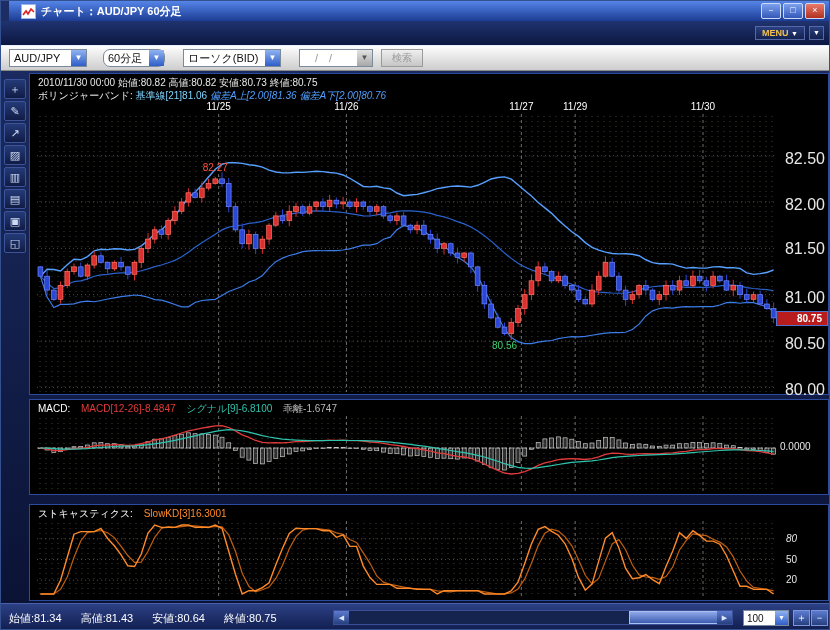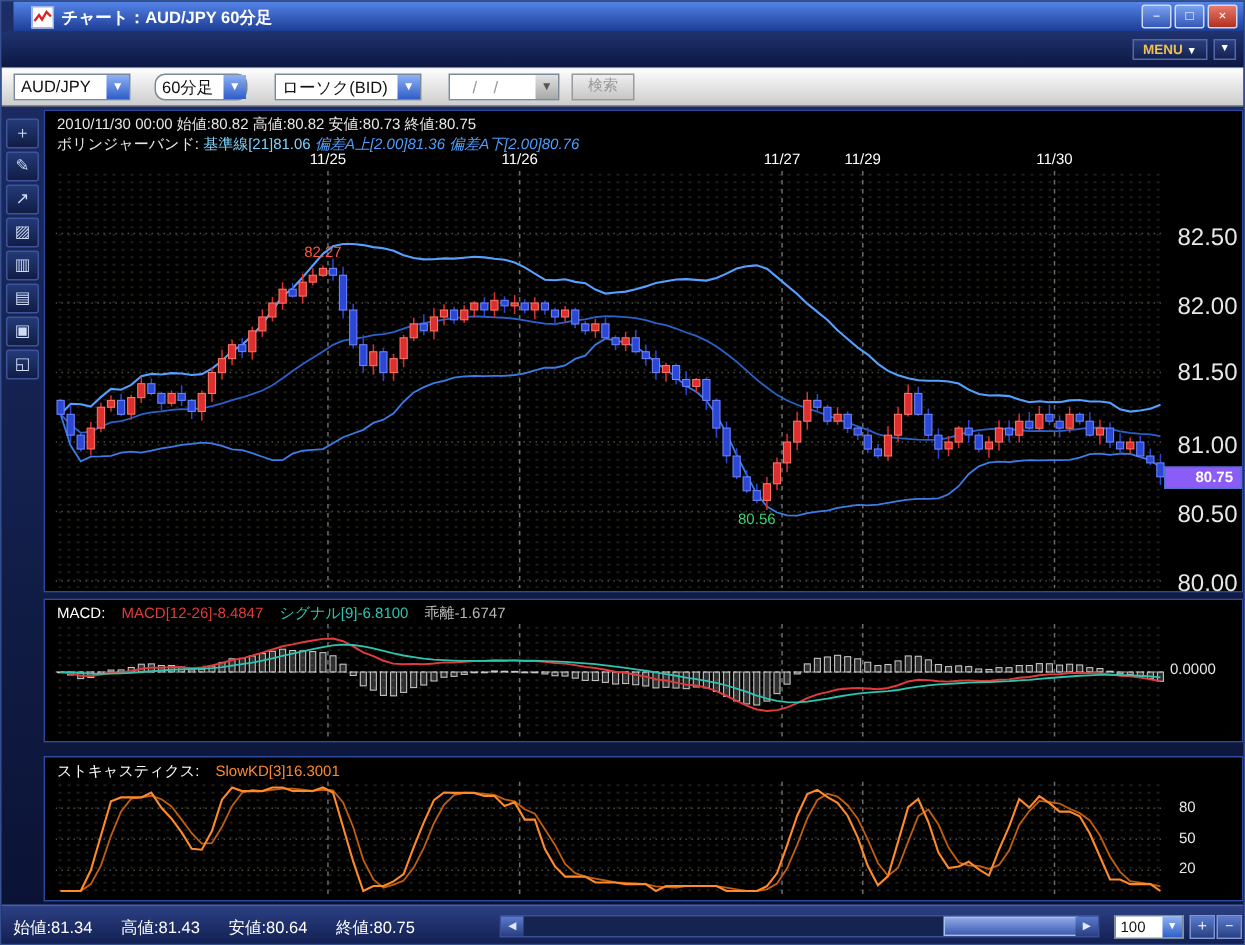--- a/index.html
+++ b/index.html
@@ -54,21 +54,21 @@
   .inforow span{margin-right:0;}
   #row1{top:2px;}
   #row2{top:15px;}
   .c-basis{color:#7fd4ff;}
   .c-dev{color:#4f9fff;font-style:italic;}
   .datelabel{position:absolute;top:27px;color:#fff;font-size:10px;width:36px;text-align:center;}
   .plotbg{position:absolute;background-color:#000;
     background-image:radial-gradient(rgba(150,160,115,0.20) 0.8px,transparent 1px);
     background-size:6px 5px;}
   .axis-label{position:absolute;left:747px;width:48px;text-align:right;color:#e8e8e8;font-size:16px;}
-  .price-tag{position:absolute;left:746px;width:52px;height:15px;box-sizing:border-box;background:#8b5cf6;
+  .price-tag{position:absolute;left:746px;width:52px;height:15px;box-sizing:border-box;background:#b91c1c;
     border:1px solid #4f74d0;color:#fff;font-size:10px;font-weight:bold;text-align:right;
     padding-right:5px;line-height:13px;}
   .subheader{position:absolute;left:8px;top:2px;font-size:10px;white-space:nowrap;}
   .subheader span{margin-right:8px;}
   .mh-label{color:#fff;}
   .mh-macd{color:#e23b3b;}
   .mh-sig{color:#2fc4ae;}
   .mh-diff{color:#b8b8b8;}
   .sh-val{color:#ff8a2a;}
   .zero-label{position:absolute;left:750px;top:41px;color:#e8e8e8;font-size:10px;}
@@ -561,21 +561,21 @@
         <line x1="0" x2="740" y1="59.2" y2="59.2" stroke="#4a4f45" stroke-dasharray="1,3"></line>
         <line x1="181.63636363636365" x2="181.63636363636365" y1="0" y2="77" stroke="#6d6d6d" stroke-dasharray="3,3"></line>
         <line x1="309.45454545454544" x2="309.45454545454544" y1="0" y2="77" stroke="#6d6d6d" stroke-dasharray="3,3"></line>
         <line x1="484.3636363636364" x2="484.3636363636364" y1="0" y2="77" stroke="#6d6d6d" stroke-dasharray="3,3"></line>
         <line x1="538.1818181818182" x2="538.1818181818182" y1="0" y2="77" stroke="#6d6d6d" stroke-dasharray="3,3"></line>
         <line x1="666" x2="666" y1="0" y2="77" stroke="#6d6d6d" stroke-dasharray="3,3"></line>
         <polyline points="3.3636363636363638,73.0 10.090909090909092,73.0 16.81818181818182,73.0 23.545454545454547,68.4 30.272727272727273,56.1 37.00000000000001,36.2 43.727272727272734,20.0 50.45454545454546,11.4 57.18181818181819,10.6 63.909090909090914,9.5 70.63636363636364,11.8 77.36363636363636,16.6 84.0909090909091,25.4 90.81818181818181,34.5 97.54545454545455,41.4 104.27272727272727,41.1 111,30.2 117.72727272727273,16.3 124.45454545454545,7.5 131.1818181818182,5.6 137.90909090909093,6.4 144.63636363636365,5.6 151.36363636363637,4.8 158.0909090909091,4.8 164.81818181818184,5.5 171.54545454545456,6.3 178.27272727272728,5.5 185.00000000000003,5.9 191.72727272727275,13.9 198.45454545454547,30.3 205.1818181818182,52.2 211.90909090909093,65.3 218.63636363636365,70.8 225.36363636363637,68.7 232.09090909090912,66.0 238.81818181818184,57.4 245.54545454545456,44.2 252.27272727272728,27.8 259,15.6 265.72727272727275,9.1 272.4545454545455,7.5 279.1818181818182,7.6 285.90909090909093,8.3 292.6363636363637,9.0 299.3636363636364,11.9 306.0909090909091,13.3 312.8181818181818,18.5 319.54545454545456,21.5 326.2727272727273,31.9 333,42.3 339.72727272727275,55.0 346.4545454545455,61.1 353.1818181818182,63.4 359.90909090909093,64.7 366.6363636363637,66.0 373.3636363636364,67.3 380.0909090909091,67.6 386.81818181818187,68.0 393.54545454545456,68.4 400.2727272727273,69.9 407,70.4 413.72727272727275,70.8 420.4545454545455,69.7 427.1818181818182,69.7 433.90909090909093,69.7 440.6363636363637,69.7 447.3636363636364,70.8 454.0909090909091,71.9 460.81818181818187,73.0 467.54545454545456,73.0 474.2727272727273,71.9 481,68.0 487.72727272727275,57.9 494.4545454545455,42.2 501.1818181818182,24.6 507.90909090909093,12.3 514.6363636363636,8.1 521.3636363636364,10.1 528.0909090909091,15.8 534.8181818181819,24.8 541.5454545454546,38.8 548.2727272727273,54.3 555,62.9 561.7272727272727,57.5 568.4545454545455,40.1 575.1818181818182,23.0 581.909090909091,18.6 588.6363636363636,28.7 595.3636363636364,44.0 602.0909090909091,53.9 608.8181818181819,56.0 615.5454545454546,56.3 622.2727272727273,58.3 629,55.6 635.7272727272727,46.0 642.4545454545455,29.0 649.1818181818182,19.7 655.909090909091,12.9 662.6363636363636,13.8 669.3636363636364,14.7 676.0909090909091,18.2 682.8181818181819,21.1 689.5454545454546,26.0 696.2727272727273,35.9 703,50.0 709.7272727272727,60.2 716.4545454545455,66.4 723.1818181818182,67.4 729.909090909091,68.4 736.6363636363636,69.9" fill="none" stroke="#c05f10" stroke-width="1.2"></polyline>
         <polyline points="3.3636363636363638,73.0 10.090909090909092,73.0 16.81818181818182,73.0 23.545454545454547,59.2 30.272727272727273,36.2 37.00000000000001,13.2 43.727272727272734,10.6 50.45454545454546,10.6 57.18181818181819,10.6 63.909090909090914,7.4 70.63636363636364,17.5 77.36363636363636,24.8 84.0909090909091,33.9 90.81818181818181,44.8 97.54545454545455,45.5 104.27272727272727,33.0 111,12.1 117.72727272727273,4.0 124.45454545454545,6.4 131.1818181818182,6.4 137.90909090909093,6.4 144.63636363636365,4.0 151.36363636363637,4.0 158.0909090909091,6.3 164.81818181818184,6.3 171.54545454545456,6.3 178.27272727272728,4.0 185.00000000000003,7.3 191.72727272727275,30.3 198.45454545454547,53.3 205.1818181818182,73.0 211.90909090909093,69.7 218.63636363636365,69.7 225.36363636363637,66.6 232.09090909090912,61.7 238.81818181818184,43.8 245.54545454545456,27.2 252.27272727272728,12.4 259,7.3 265.72727272727275,7.6 272.4545454545455,7.6 279.1818181818182,7.6 285.90909090909093,9.7 292.6363636363637,9.7 299.3636363636364,16.3 306.0909090909091,13.9 312.8181818181818,25.4 319.54545454545456,25.4 326.2727272727273,45.1 333,56.6 339.72727272727275,63.4 346.4545454545455,63.4 353.1818181818182,63.4 359.90909090909093,67.3 366.6363636363637,67.3 373.3636363636364,67.3 380.0909090909091,68.4 386.81818181818187,68.4 393.54545454545456,68.4 400.2727272727273,73.0 407,69.7 413.72727272727275,69.7 420.4545454545455,69.7 427.1818181818182,69.7 433.90909090909093,69.7 440.6363636363637,69.7 447.3636363636364,73.0 454.0909090909091,73.0 460.81818181818187,73.0 467.54545454545456,73.0 474.2727272727273,69.8 481,61.2 487.72727272727275,42.6 494.4545454545455,22.8 501.1818181818182,8.4 507.90909090909093,5.6 514.6363636363636,10.4 521.3636363636364,14.2 528.0909090909091,22.8 534.8181818181819,37.2 541.5454545454546,56.4 548.2727272727273,69.2 555,63.1 561.7272727272727,40.1 568.4545454545455,17.1 575.1818181818182,11.7 581.909090909091,27.0 588.6363636363636,47.4 595.3636363636364,57.7 602.0909090909091,56.7 608.8181818181819,53.5 615.5454545454546,58.6 622.2727272727273,62.7 629,45.4 635.7272727272727,30.1 642.4545454545455,11.7 649.1818181818182,17.4 655.909090909091,9.8 662.6363636363636,14.4 669.3636363636364,20.1 676.0909090909091,20.1 682.8181818181819,23.2 689.5454545454546,34.7 696.2727272727273,50.0 703,65.3 709.7272727272727,65.3 716.4545454545455,68.4 723.1818181818182,68.4 729.909090909091,68.4 736.6363636363636,73.0" fill="none" stroke="#ff8a2a" stroke-width="1.4"></polyline>
       </svg>
     <div id="stoch-axis">
-        <div class="stoch-lab" style="top: 27.8px;">80</div>
+        <div class="stoch-lab" style="top: 27.8px; font-style: italic;">80</div>
         <div class="stoch-lab" style="top: 48.5px;">50</div>
         <div class="stoch-lab" style="top: 69.2px;">20</div>
       </div>
   </div>
 
   <div class="bottombar">
     <div class="bohlc">
       <span>始値:81.34</span>
       <span>高値:81.43</span>
       <span>安値:80.64</span>

